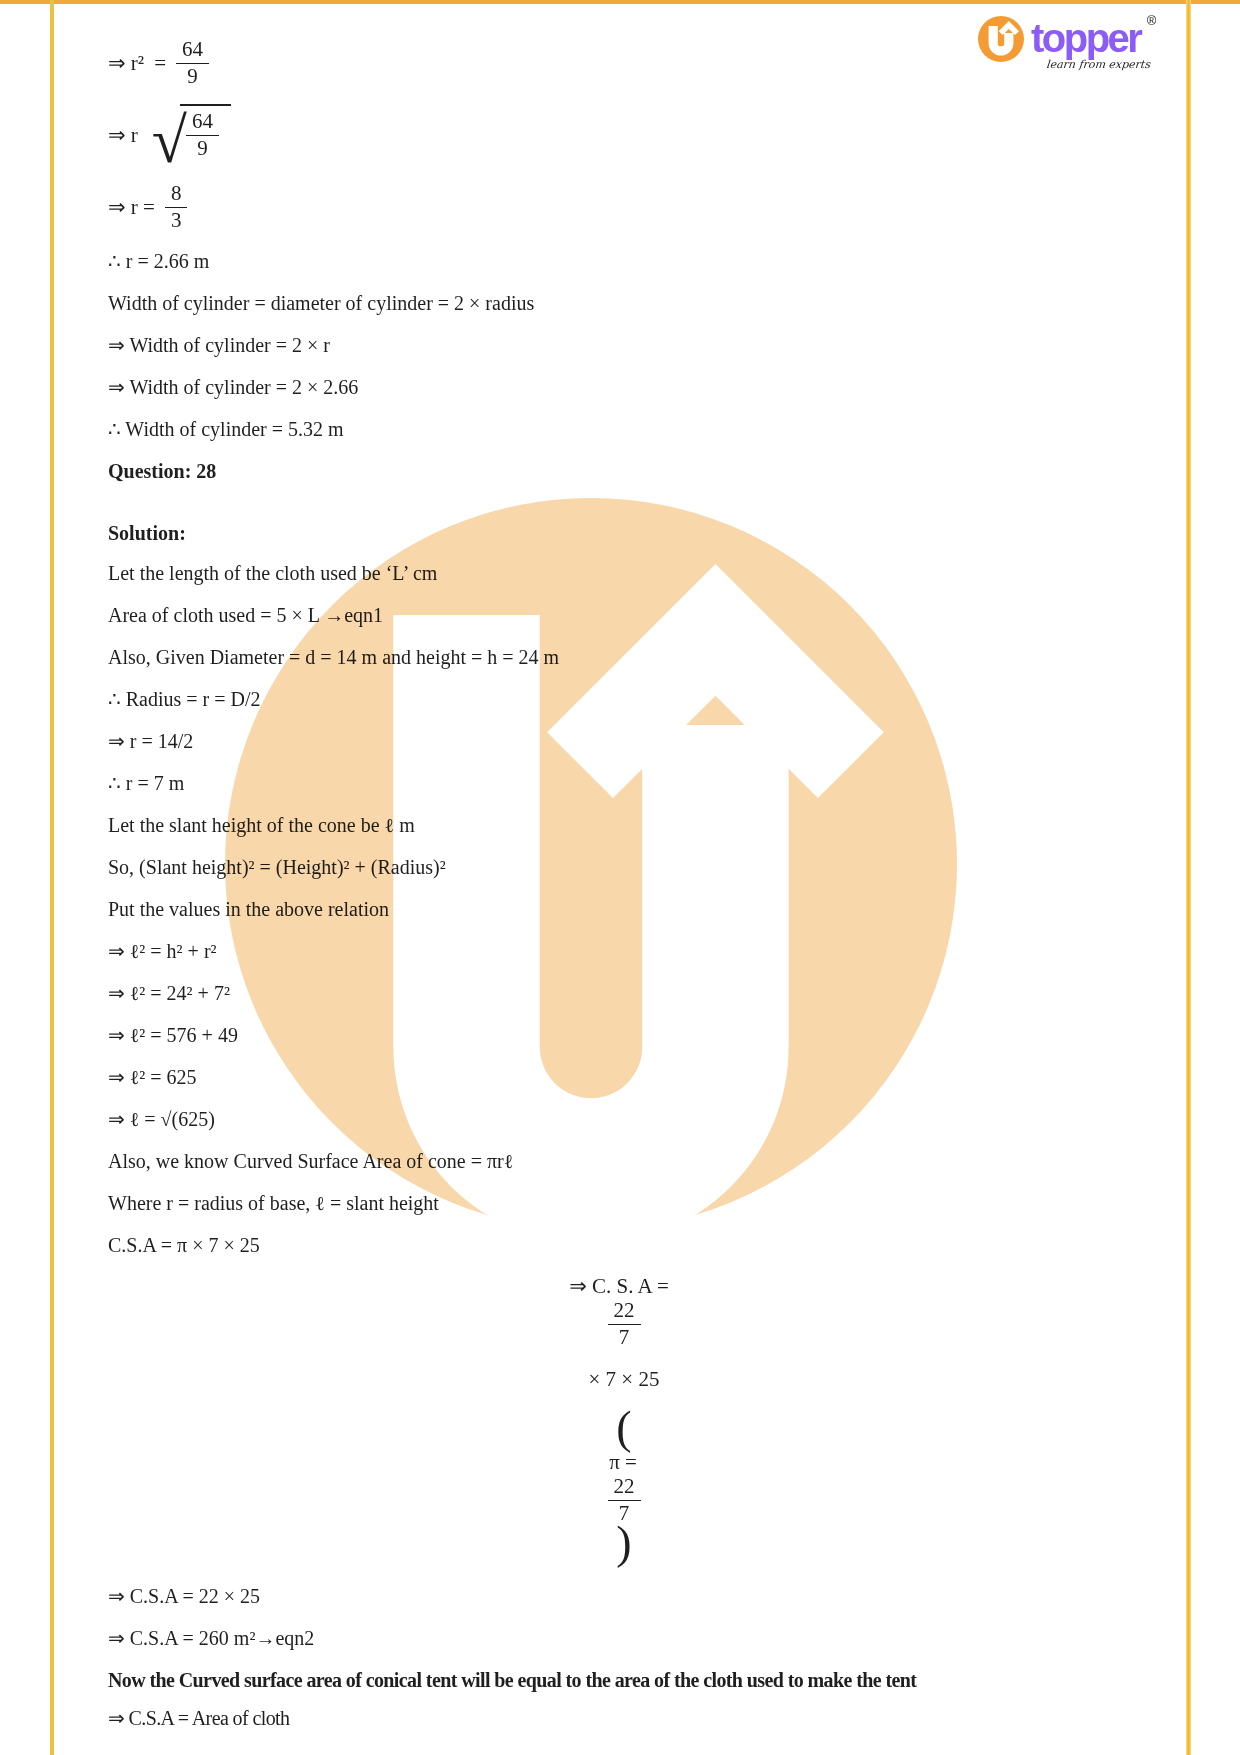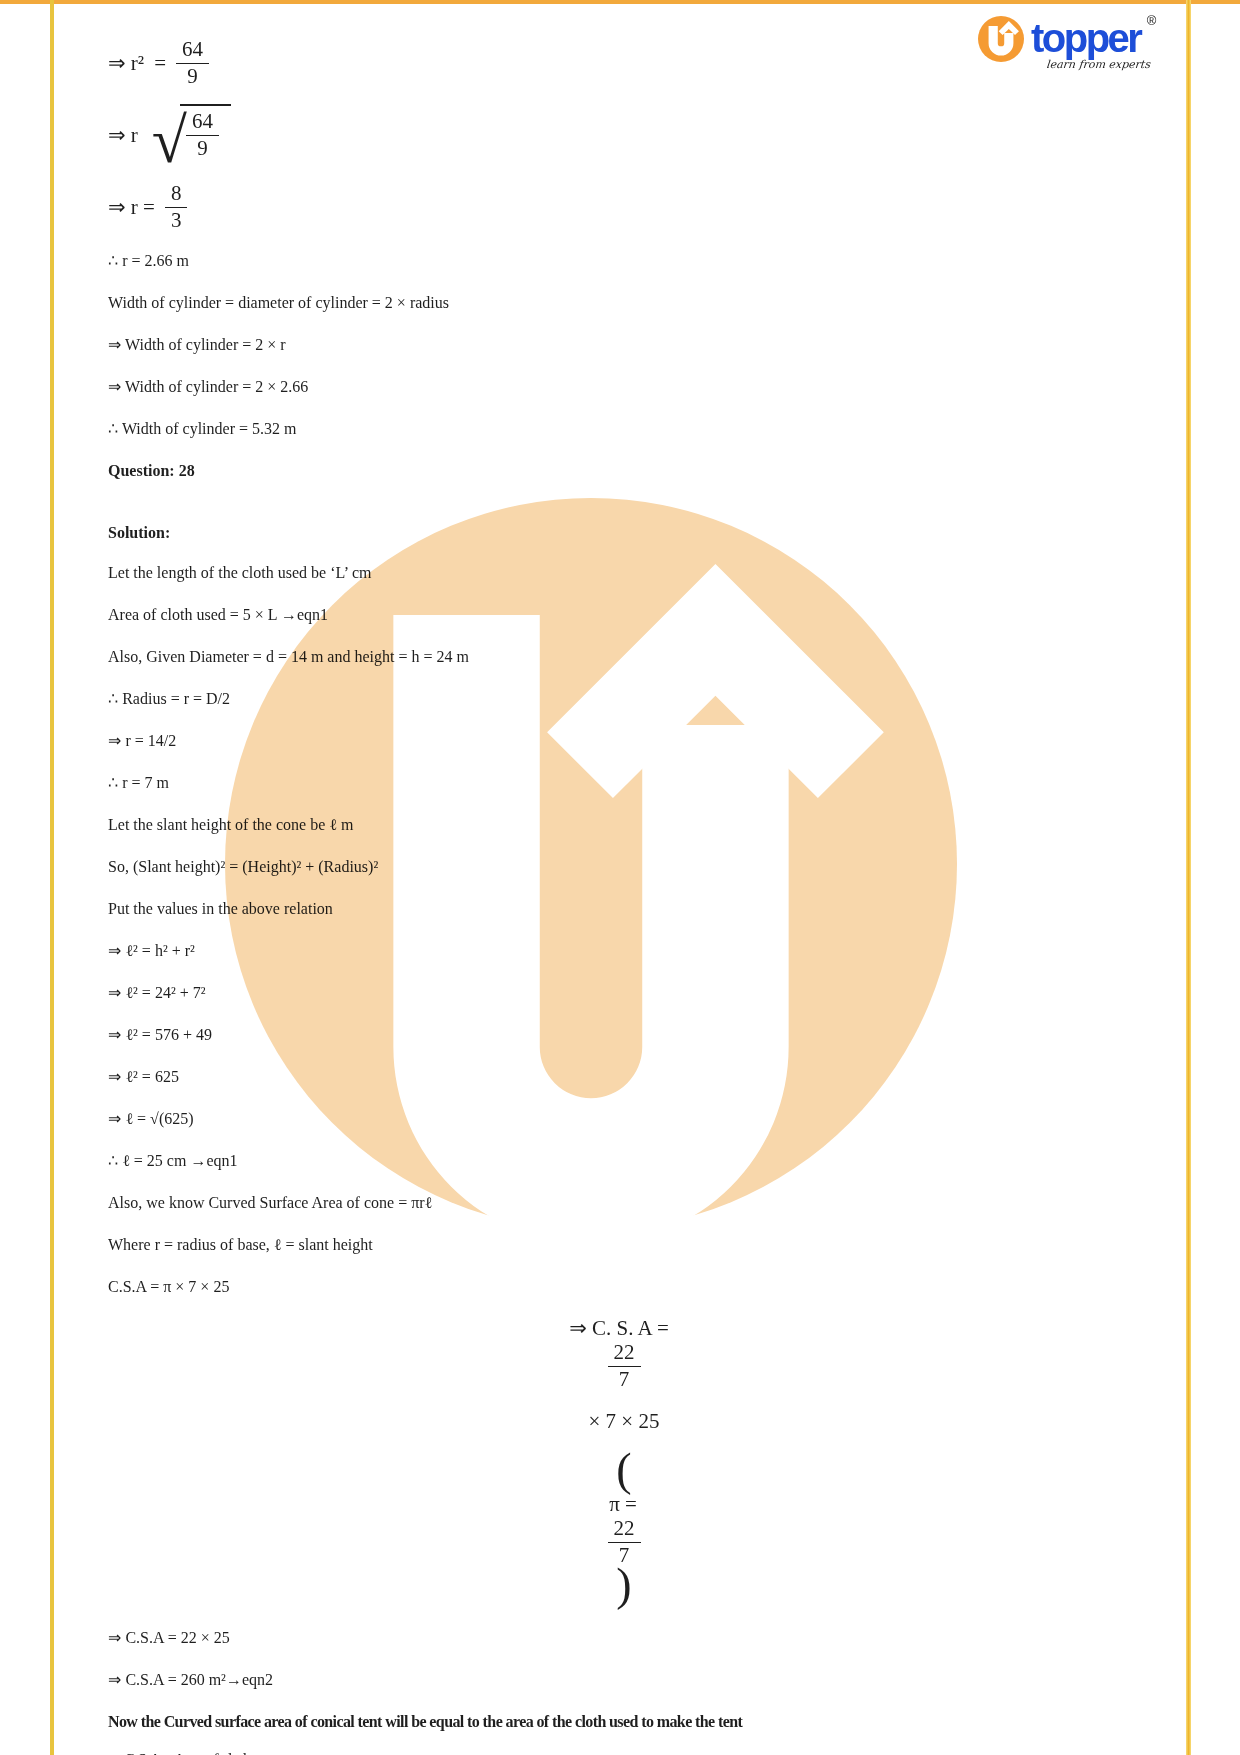--- a/index.html
+++ b/index.html
@@ -11,33 +11,33 @@
   .border-top{position:absolute;left:0;top:0;width:1240px;height:4px;background:#f2a93c;z-index:6;}
   .border-left{position:absolute;left:50px;top:0;width:4px;height:1755px;background:#e8c43e;z-index:6;}
   .border-right{position:absolute;left:1186px;top:0;width:5px;height:1755px;
     background:linear-gradient(to right,#f8dc7a,#eeb62b,#f8dc7a);z-index:6;}
 
   
   .logo{position:absolute;top:16px;left:978px;z-index:7;display:flex;align-items:flex-start;}
   .logo .mark{width:46px;height:46px;flex:0 0 auto;}
   .logo .wordwrap{position:relative;margin-left:7px;}
   .logo .word{font-family:"Liberation Sans", sans-serif;font-weight:700;font-size:40px;
-    letter-spacing:-2.5px;color:#1d4ed8;line-height:44px;}
+    letter-spacing:-2.5px;color:#8b5cf6;line-height:44px;}
   .logo .reg{position:absolute;right:-16px;top:-3px;font-size:13px;color:#141414;font-family:"Liberation Sans", sans-serif;}
   .logo .tagline{position:absolute;right:-10px;bottom:-11px;font-family:"DejaVu Serif", serif;
     font-style:italic;font-size:11px;color:#1c1c1c;white-space:nowrap;transform:skewX(-8deg);}
 
   
   .watermark{position:absolute;left:225px;top:498px;width:732px;height:732px;z-index:5;
     mix-blend-mode:multiply;pointer-events:none;}
 
   
   .doc{position:absolute;left:0;top:26px;width:1240px;box-sizing:border-box;
     padding:10px 100px 0 108px;z-index:1;}
-  .doc p{margin:0 0 12px 0;font-size:16px;line-height:26px;}
+  .doc p{margin:0 0 12px 0;font-size:20px;line-height:26px;}
   .doc p.sp{margin-bottom:16px;}
   .doc p.bold{font-weight:700;}
   .doc p.q{margin:14px 0 36px 0;}
   .doc p.sol{margin-bottom:14px;}
   .doc p.narrow{letter-spacing:-0.6px;width:1010px;}
   .doc p.pre-wide{margin-top:4px;font-weight:bold;}
 
   
   .eq{display:flex;align-items:center;font-size:21px;margin:4px 0 16px 0;}
   .eq .lead{margin-right:10px;}
@@ -126,21 +126,20 @@
   <p class="sp">⇒ r = 14/2</p>
   <p class="sp">∴ r = 7 m</p>
   <p class="sp">Let the slant height of the cone be ℓ m</p>
   <p class="sp">So, (Slant height)² = (Height)² + (Radius)²</p>
   <p class="sp">Put the values in the above relation</p>
   <p class="sp">⇒ ℓ² = h² + r²</p>
   <p class="sp">⇒ ℓ² = 24² + 7²</p>
   <p class="sp">⇒ ℓ² = 576 + 49</p>
   <p class="sp">⇒ ℓ² = 625</p>
   <p class="sp">⇒ ℓ = √(625)</p>
-  <p class="sp">∴ ℓ = 25 cm →eqn1</p>
   <p class="sp">Also, we know Curved Surface Area of cone = πrℓ</p>
   <p class="sp">Where r = radius of base, ℓ = slant height</p>
   <p class="sp">C.S.A = π × 7 × 25</p>
 
   <div class="eq csa">
     <span class="lead">⇒ C. S. A =</span>
     <span class="frac">
       <span class="num">22</span>
       <span class="den">7</span>
     </span>

